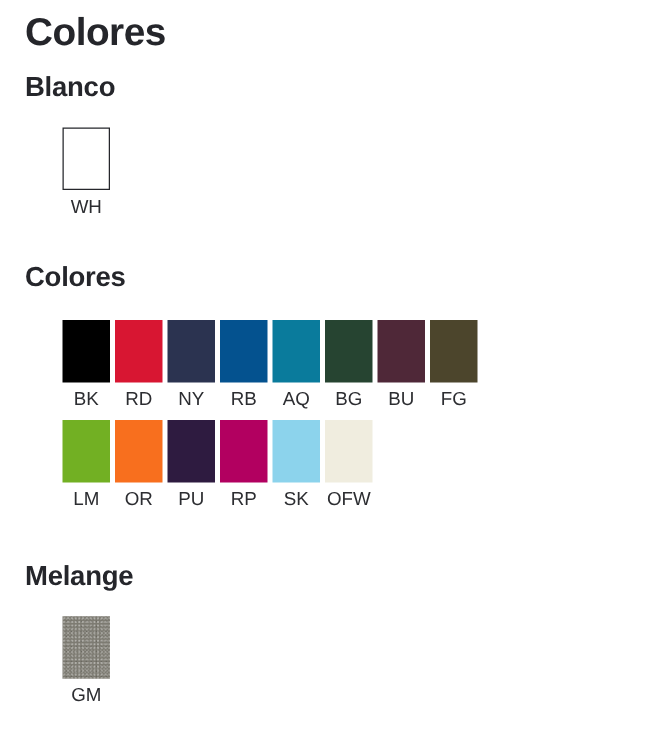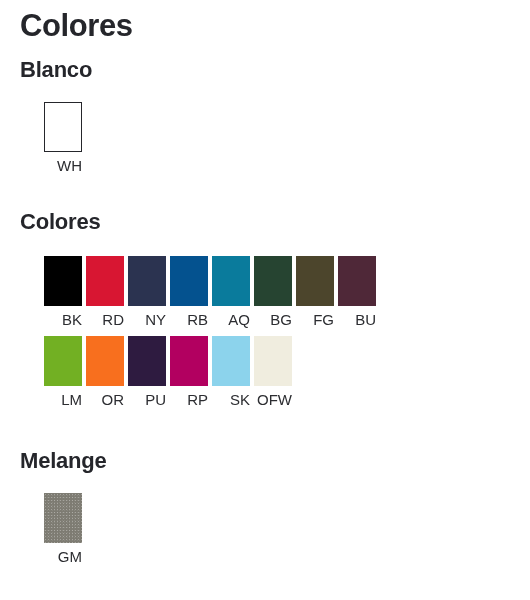--- a/index.html
+++ b/index.html
@@ -71,21 +71,21 @@
   #colores-row-1 { margin-top: 22px; }
   #colores-row-2 { margin-top: 7px; }
   #blanco-row { margin-top: 20px; }
   #melange-row { margin-top: 20px; }
 
   .swatch-cell {
     width: 26px;
     margin-right: 16px;
     display: flex;
     flex-direction: column;
-    align-items: flex-end;
+    align-items: center;
   }
   .swatch-cell:last-child {
     margin-right: 0;
   }
 
   .swatch-chip {
     width: 38px;
     height: 50px;
     display: block;
   }
@@ -159,26 +159,26 @@
         </div>
         <div class="swatch-cell">
           <div class="swatch-chip" style="background: rgb(10, 123, 156);"></div>
           <div class="swatch-label">AQ</div>
         </div>
         <div class="swatch-cell">
           <div class="swatch-chip" style="background: rgb(38, 68, 49);"></div>
           <div class="swatch-label">BG</div>
         </div>
         <div class="swatch-cell">
+          <div class="swatch-chip" style="background: rgb(79, 40, 56);"></div>
+          <div class="swatch-label">BU</div>
+        </div>
+        <div class="swatch-cell">
           <div class="swatch-chip" style="background: rgb(76, 69, 44);"></div>
           <div class="swatch-label">FG</div>
-        </div>
-        <div class="swatch-cell">
-          <div class="swatch-chip" style="background: rgb(79, 40, 56);"></div>
-          <div class="swatch-label">BU</div>
         </div>
       </div>
     <div class="swatch-row" id="colores-row-2">
         <div class="swatch-cell">
           <div class="swatch-chip" style="background: rgb(114, 176, 35);"></div>
           <div class="swatch-label">LM</div>
         </div>
         <div class="swatch-cell">
           <div class="swatch-chip" style="background: rgb(248, 111, 30);"></div>
           <div class="swatch-label">OR</div>

